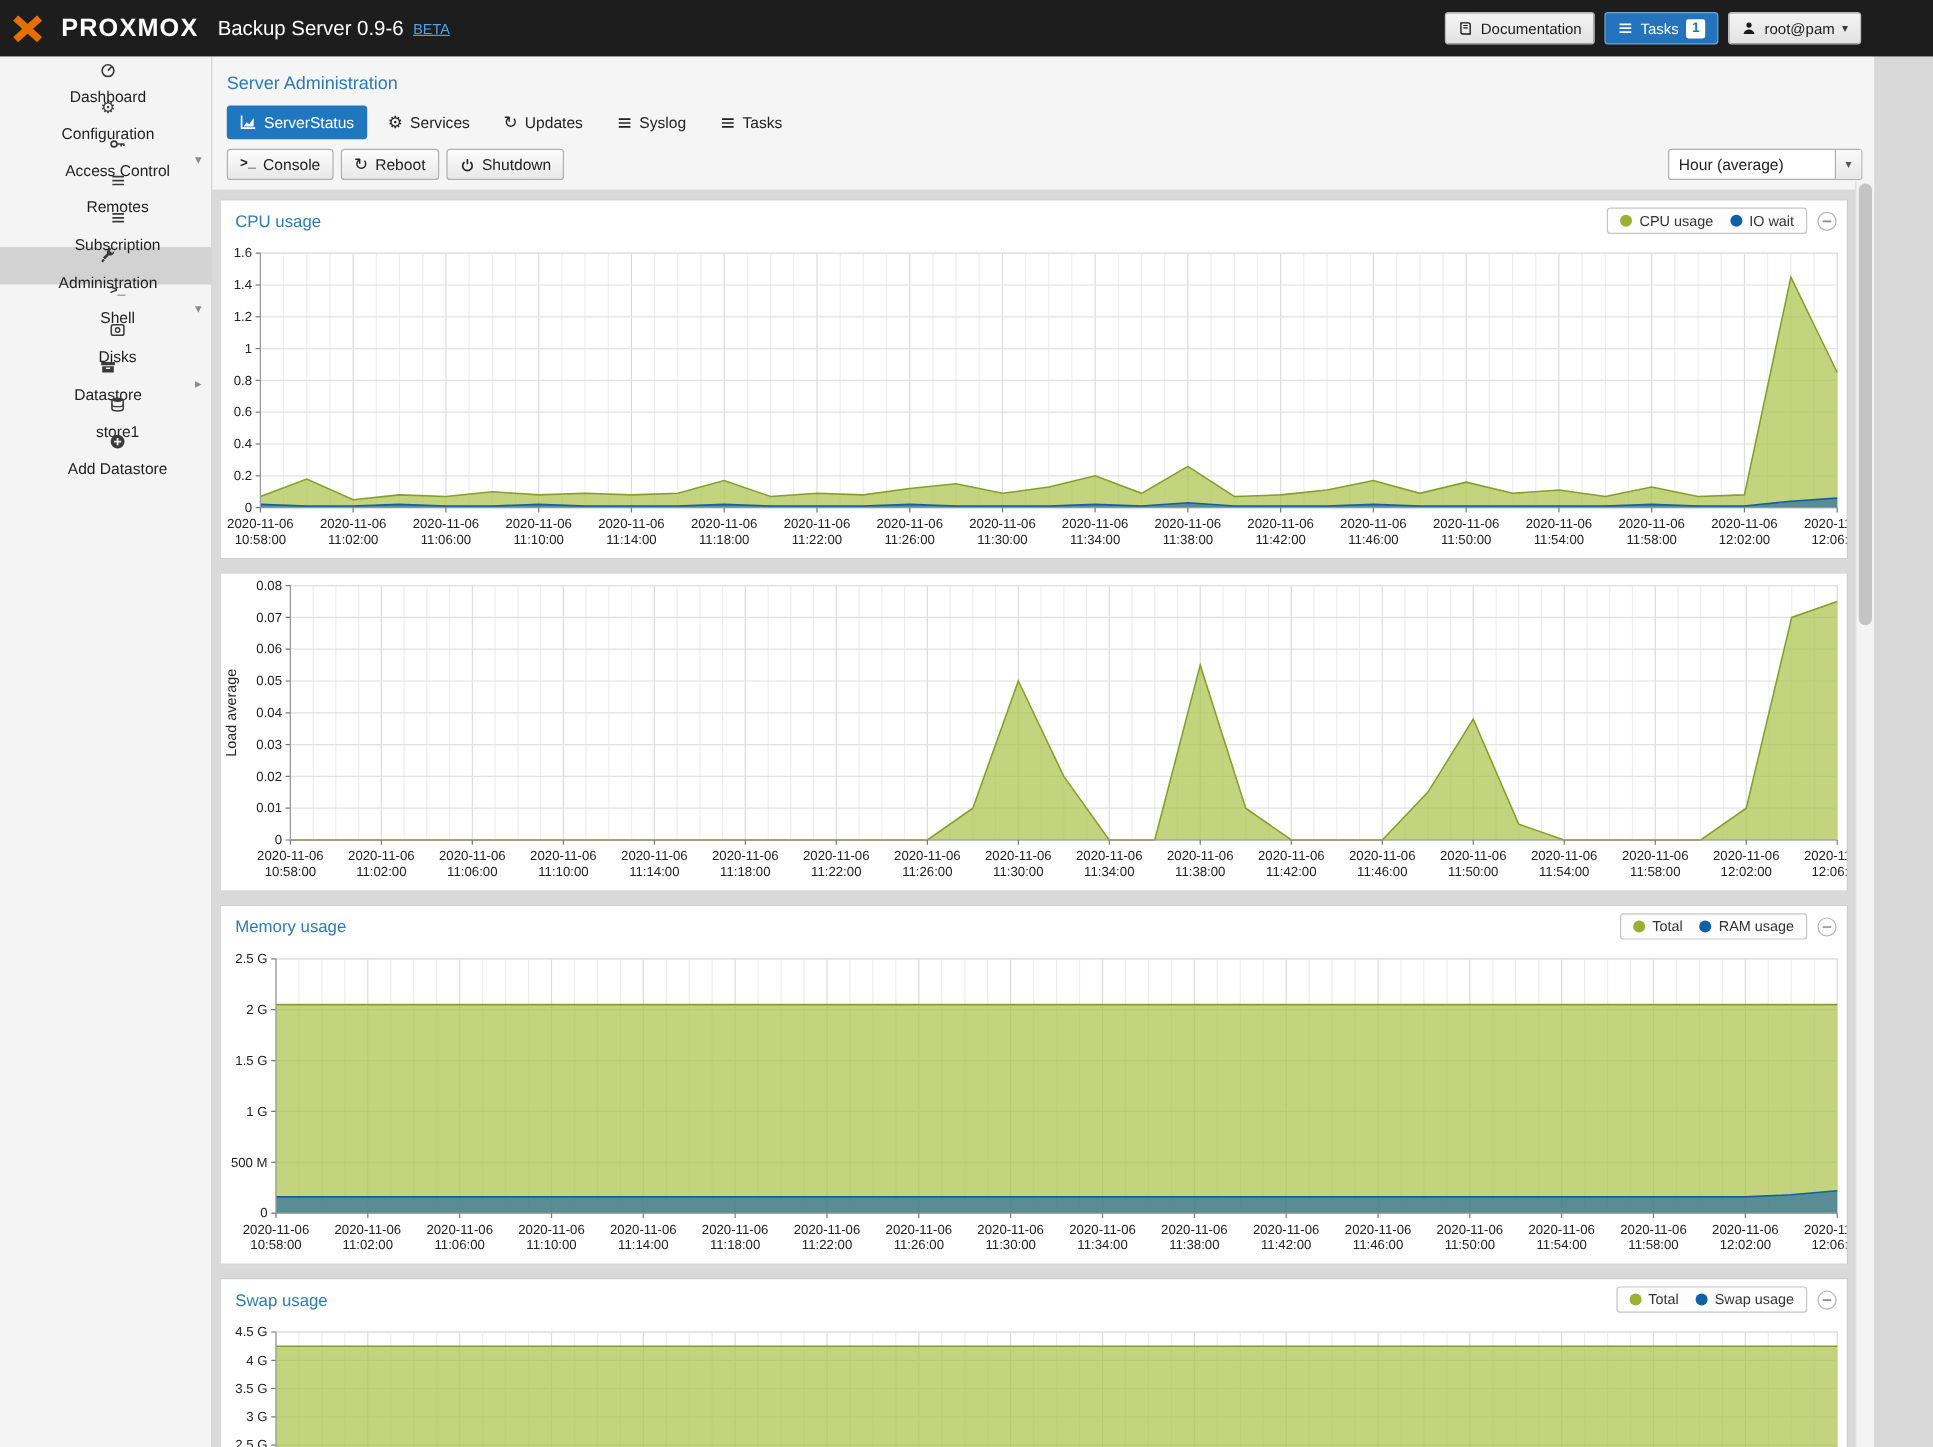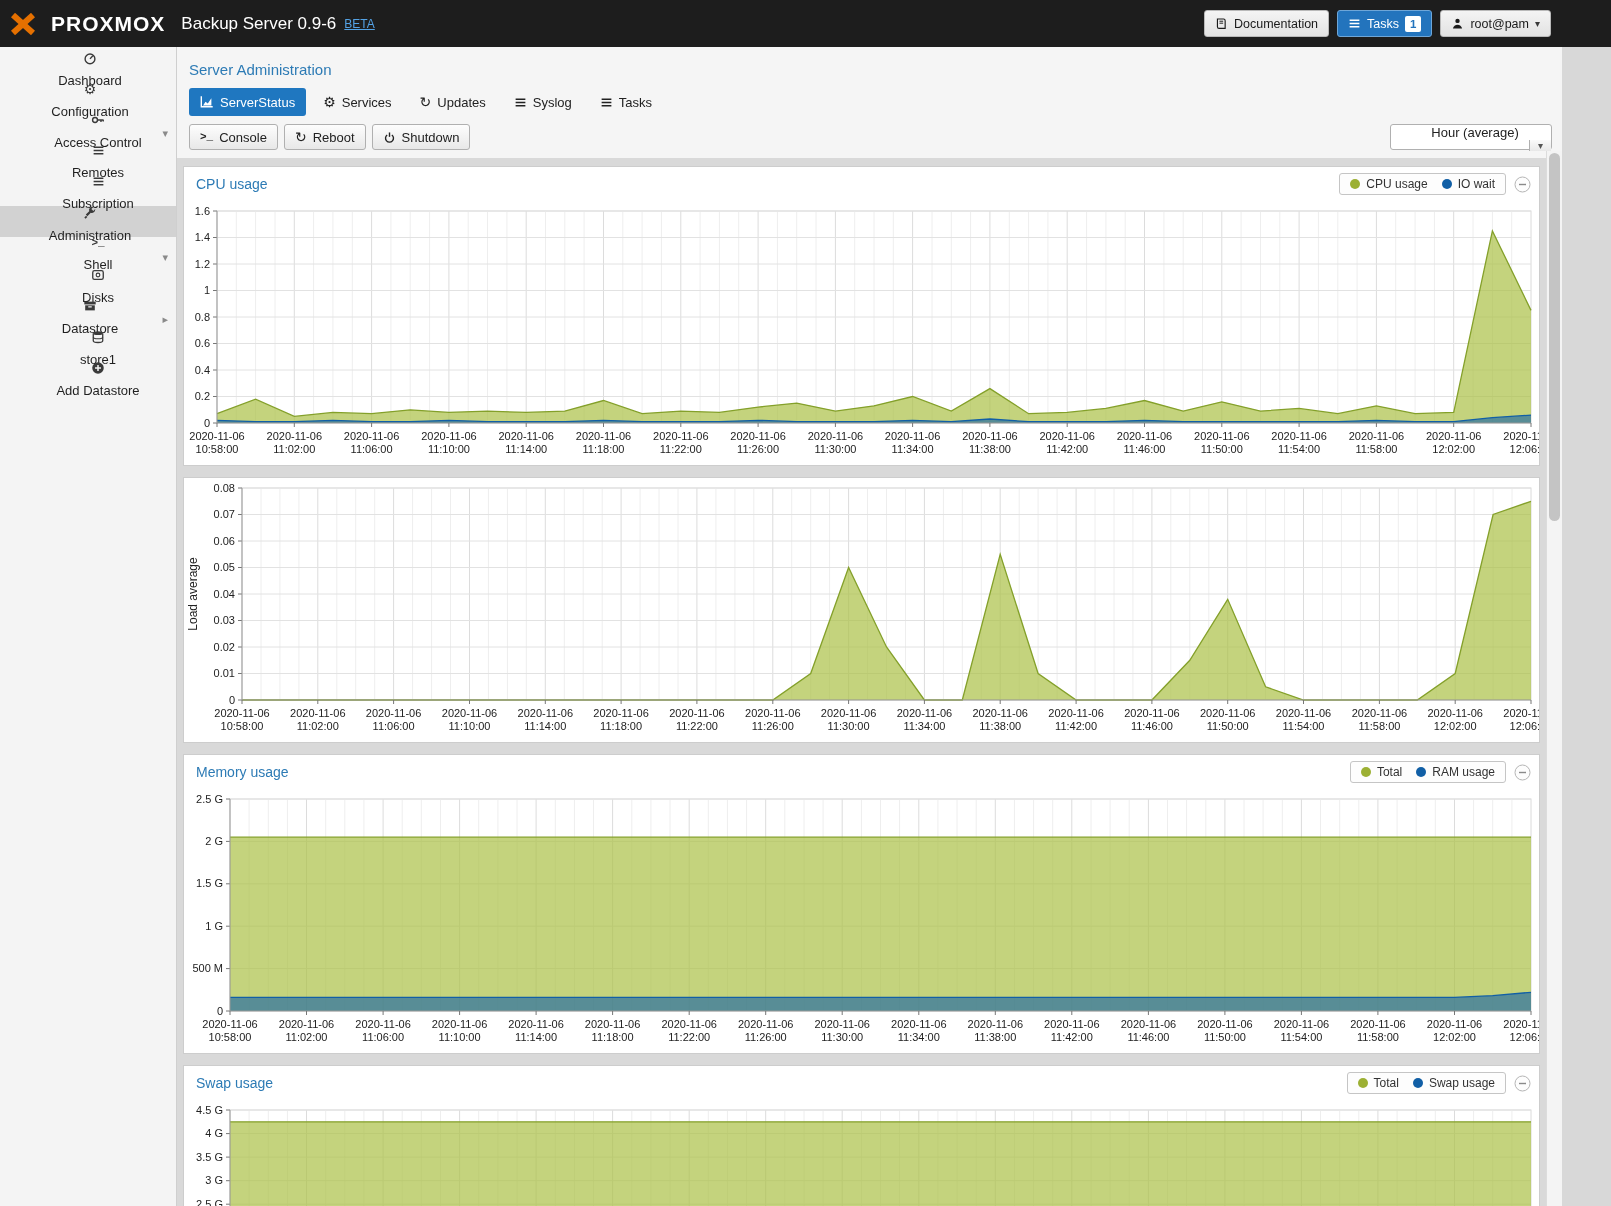--- a/index.html
+++ b/index.html
@@ -42,21 +42,21 @@
   .tabs { display:flex; gap:6px; margin-top:10px; }
   .tab { display:flex; align-items:center; gap:6px; padding:5px 11px; border-radius:3px; color:#222;
          cursor:pointer; font-size:13px; height:28px;justify-content:center; }
   .tab.active { background:#1f77c0; color:#fff; }
   .toolbar { display:flex; gap:6px; margin-top:8px; align-items:center; }
   .tbtn { background:linear-gradient(#fdfdfd,#e8e8e8); border:1px solid #b0b0b0; border-radius:3px;
           padding:0 10px; height:26px; display:flex; gap:6px; align-items:center; font-size:13px;
           cursor:pointer; color:#222; font-family:inherit; }
   .range { margin-left:auto; width:162px; height:26px; background:#fff; border:1px solid #b0b0b0;
            border-radius:3px; display:flex; align-items:center; padding-left:8px; font-size:13px;
-           cursor:pointer;flex-direction:column; }
+           cursor:pointer; }
   .range-trigger { margin-left:auto; width:22px; height:24px; border-left:1px solid #b0b0b0;
                    background:linear-gradient(#fafafa,#e8e8e8); display:flex; align-items:center;
                    justify-content:center; color:#555; font-size:10px; }
 
   
   .charts { padding:8px 22px 8px 6px; }
   .panel { background:#fff; border:1px solid #cdcdcd; margin-bottom:11px; overflow:hidden; }
   .panel-hd { height:34px; display:flex; align-items:center; padding:0 8px 0 12px; }
   .panel-title { color:#2d7bb5; font-size:14px; }
   .panel-spacer { flex:1; }

